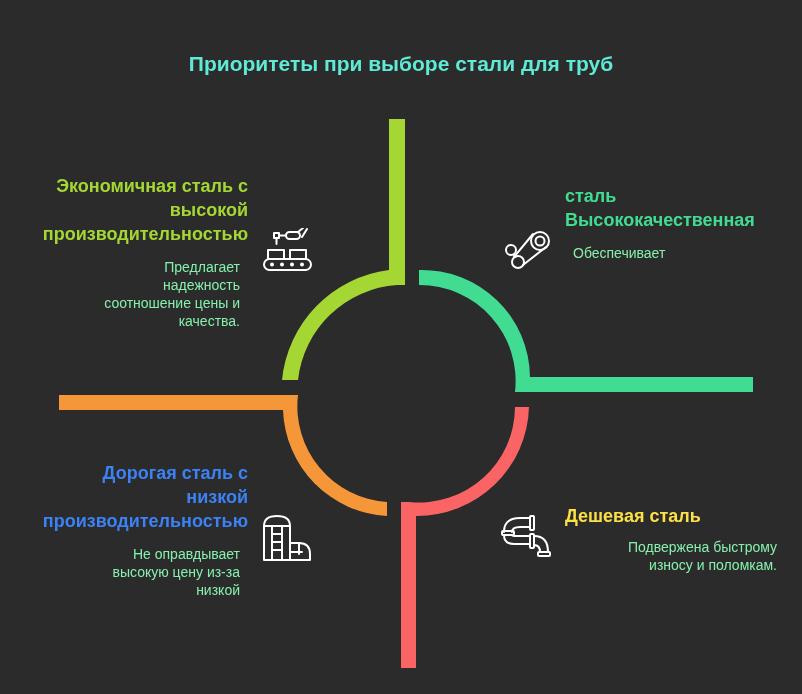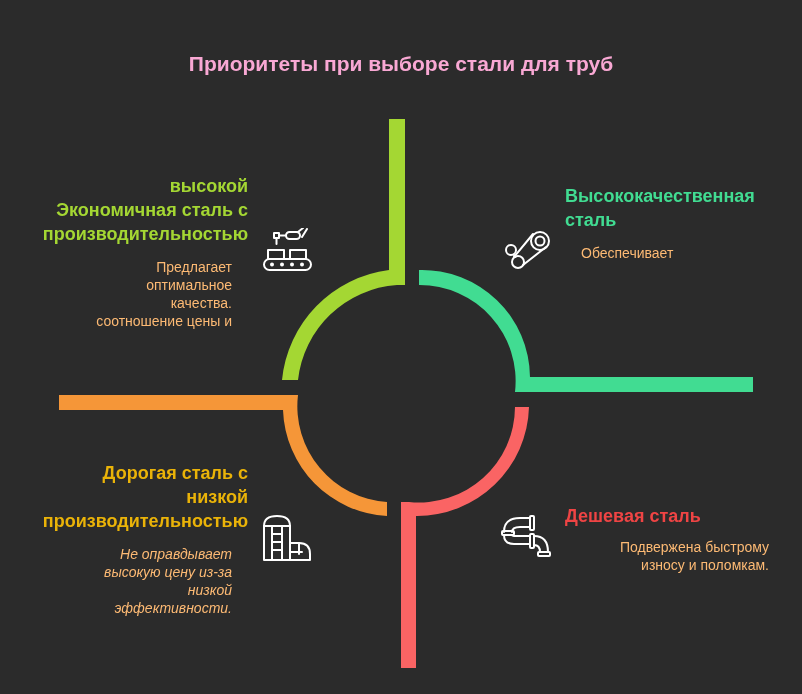--- a/index.html
+++ b/index.html
@@ -1,23 +1,23 @@
 <!DOCTYPE html>
 <html><head>
 <meta charset="utf-8">
 <style>
   html, body { margin:0; padding:0; }
   body { width:802px; height:694px; background:#2b2b2b; position:relative; overflow:hidden;
          font-family:"Liberation Sans", "DejaVu Sans", sans-serif; color:#ffffff; }
   .title { position:absolute; left:0; width:802px; top:52px; text-align:center;
-           font-size:21px; font-weight:bold; color:#f9a8d4; }
+           font-size:21px; font-weight:bold; color:#5eead4; }
   svg.shape { position:absolute; left:0; top:0; }
   .block { position:absolute; }
   .block h2 { margin:0; font-size:18px; font-weight:bold; line-height:24px; }
-  .block p { margin:16px; font-size:14px; line-height:18px; color:#fdba74; }
+  .block p { margin:8px; font-size:14px; line-height:18px; color:#86efac; }
   .left { text-align:right; }
   .right { text-align:left; }
   .icon { position:absolute; }
 </style>
 </head>
 <body>
 
 <div class="title">Приоритеты при выборе стали для труб</div>
 
 <svg class="shape" width="802" height="694">
@@ -26,93 +26,92 @@
 
   <path d="M419 270 A108 108 0 0 1 530 377 H753 V392 H515 A96 96 0 0 0 419 285 Z" fill="#41dc92"></path>
 
   <path d="M59 395 H298 A96 96 0 0 0 387 502 V516 A110 110 0 0 1 283 410 H59 Z" fill="#f59638"></path>
 
   <path d="M515 407 H529 A112 112 0 0 1 416 516 V668 H401 V502 H409 A96 96 0 0 0 515 407 Z" fill="#fa6464"></path>
 </svg>
 
 <div class="block left" style="left:20px; top:174px; width:228px;">
   <h2 style="color:#a4d733;">
+    <div>Экономичная сталь с</div>
     <div>высокой</div>
-    <div>Экономичная сталь с</div>
     <div>производительностью</div>
   </h2>
   <p style="margin-top:12px;">
     <span style="display:block">Предлагает</span>
-    <span style="display:block">оптимальное</span>
+    <span style="display:block">надежность</span>
+    <span style="display:block">соотношение цены и</span>
     <span style="display:block">качества.</span>
-    <span style="display:block">соотношение цены и</span>
   </p>
 </div>
 <svg class="icon" style="left:262px; top:228px;" width="52" height="46" viewBox="0 0 52 46" fill="none" stroke="#ffffff" stroke-width="2" stroke-linecap="round" stroke-linejoin="round">
   <rect x="12" y="5" width="5" height="5"></rect>
   <line x1="14.5" y1="10" x2="14.5" y2="16"></line>
   <line x1="17" y1="7.5" x2="24" y2="7.5"></line>
   <rect x="24" y="4" width="14" height="7" rx="3.5"></rect>
   <path d="M36 4 L41 0 M40 9 L45 1"></path>
   <rect x="6" y="22" width="16" height="9"></rect>
   <rect x="28" y="22" width="16" height="9"></rect>
   <rect x="2" y="31" width="47" height="11" rx="5.5"></rect>
   <circle cx="10" cy="36.5" r="1" fill="#fff"></circle>
   <circle cx="20" cy="36.5" r="1" fill="#fff"></circle>
   <circle cx="30" cy="36.5" r="1" fill="#fff"></circle>
   <circle cx="40" cy="36.5" r="1" fill="#fff"></circle>
 </svg>
 
 <div class="block right" style="left:565px; top:184px; width:220px;">
   <h2 style="color:#41dc92;">
+    <div>сталь</div>
     <div>Высококачественная</div>
-    <div>сталь</div>
   </h2>
   <p style="margin-top:12px;">
     <span style="display:block">Обеспечивает</span>
   </p>
 </div>
 <svg class="icon" style="left:500px; top:228px;" width="52" height="44" viewBox="0 0 52 44" fill="none" stroke="#ffffff" stroke-width="2" stroke-linecap="round" stroke-linejoin="round">
   <circle cx="11" cy="22" r="5"></circle>
   <circle cx="18" cy="34" r="6"></circle>
   <circle cx="40" cy="13" r="9"></circle>
   <circle cx="40" cy="13" r="4.5"></circle>
   <line x1="13.5" y1="26.5" x2="15.5" y2="29"></line>
   <line x1="14" y1="29" x2="33" y2="6"></line>
   <line x1="23" y1="37" x2="46" y2="19"></line>
 </svg>
 
 <div class="block left" style="left:20px; top:461px; width:228px;">
-  <h2 style="color:#eab308;">
+  <h2 style="color:#3b82f6;">
     <div>Дорогая сталь с</div>
     <div>низкой</div>
     <div>производительностью</div>
   </h2>
-  <p style="margin-top:12px;font-style:italic;">
+  <p style="margin-top:12px;">
     <span style="display:block">Не оправдывает</span>
     <span style="display:block">высокую цену из-за</span>
     <span style="display:block">низкой</span>
-    <span style="display:block">эффективности.</span>
   </p>
 </div>
 <svg class="icon" style="left:262px; top:514px;" width="50" height="48" viewBox="0 0 50 48" fill="none" stroke="#ffffff" stroke-width="2" stroke-linecap="round" stroke-linejoin="round">
   <path d="M2 46 V12 Q2 2 15 2 Q28 2 28 12 V46 Z"></path>
   <line x1="2" y1="12" x2="28" y2="12"></line>
   <line x1="10" y1="12" x2="10" y2="46"></line>
   <line x1="20" y1="12" x2="20" y2="46"></line>
   <line x1="10" y1="20" x2="20" y2="20"></line>
   <line x1="10" y1="28" x2="20" y2="28"></line>
   <line x1="10" y1="36" x2="20" y2="36"></line>
   <path d="M28 46 H48 V40 Q48 29 37 29 H28"></path>
   <line x1="37" y1="29" x2="37" y2="40"></line>
   <line x1="28" y1="38" x2="40" y2="38"></line>
 </svg>
 
 <div class="block right" style="left:565px; top:504px; width:220px;">
-  <h2 style="color:#ef4444;">
+  <h2 style="color:#fde047;">
     <div>Дешевая сталь</div>
   </h2>
   <p style="margin-top:10px;text-align:right;">
     <span style="display:block">Подвержена быстрому</span>
     <span style="display:block">износу и поломкам.</span>
   </p>
 </div>
 <svg class="icon" style="left:500px; top:514px;" width="52" height="50" viewBox="0 0 52 50" fill="none" stroke="#ffffff" stroke-width="2" stroke-linecap="round" stroke-linejoin="round">
   <path d="M30 4 H20 Q4 4 4 18"></path>
   <path d="M30 13 H20 Q12 13 12 18"></path>

